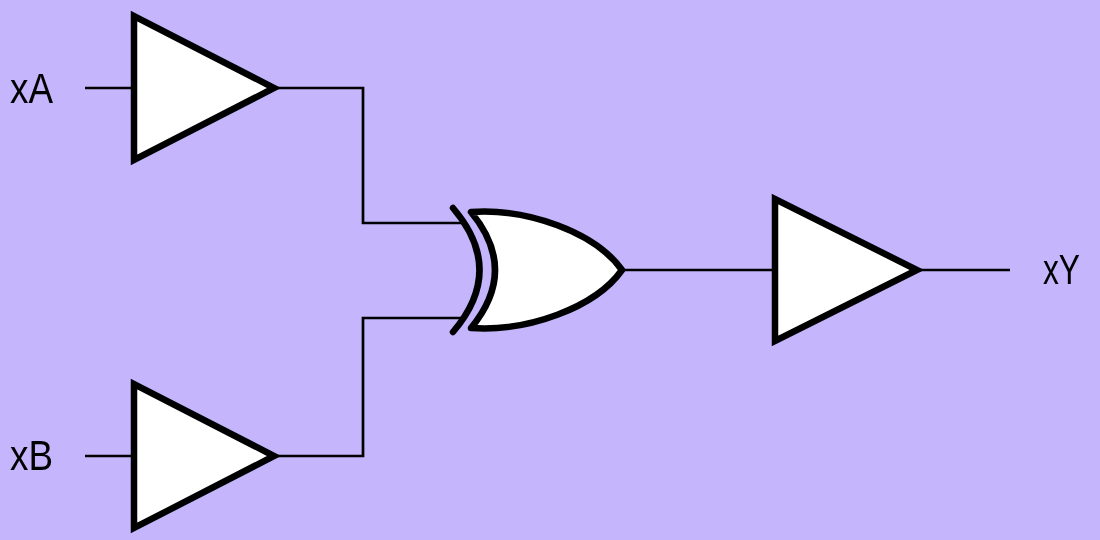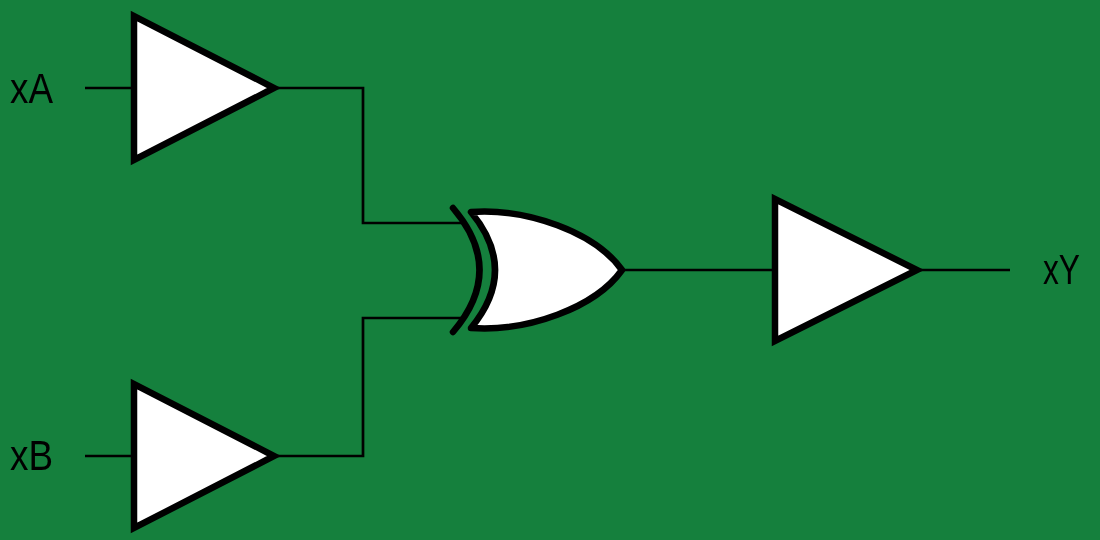--- a/index.html
+++ b/index.html
@@ -7,21 +7,21 @@
     padding: 0;
     background: #ffffff;
     width: 1100px;
     height: 540px;
     overflow: hidden;
   }
   .stage {
     position: relative;
     width: 1100px;
     height: 540px;
-    background: #15803d;
+    background: #c4b5fd;
   }
   svg { display: block; }
   .wire {
     fill: none;
     stroke: #000000;
     stroke-width: 2.7;
   }
   .gate {
     fill: #ffffff;
     stroke: #000000;

